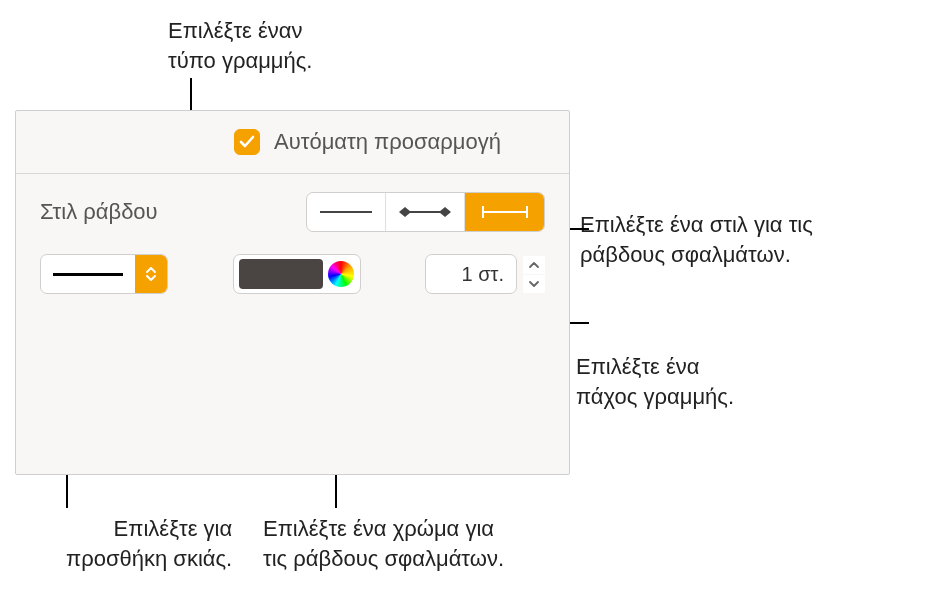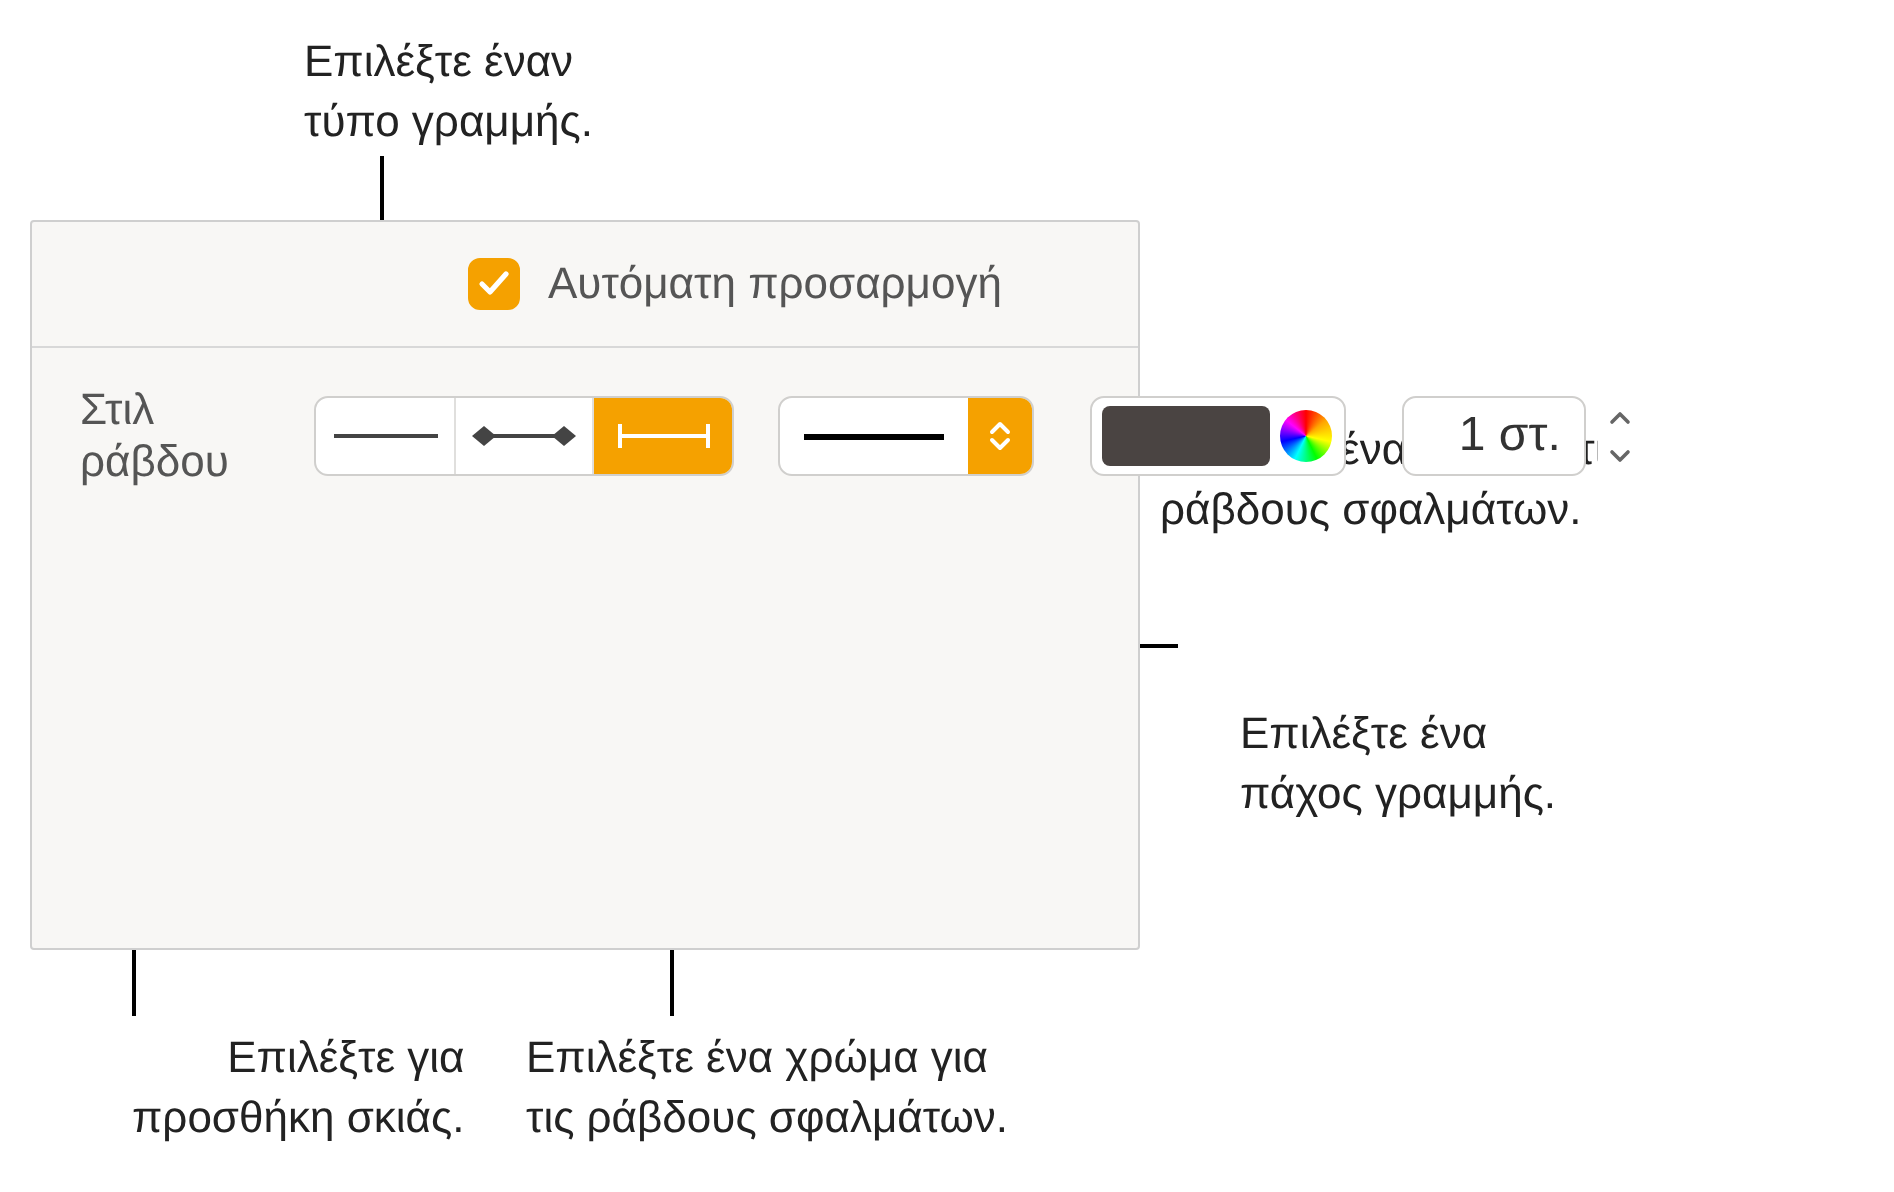--- a/index.html
+++ b/index.html
@@ -157,21 +157,21 @@
     .stepper-field {
       width: 92px;
       height: 40px;
       border: 1px solid #d0cfcd;
       border-radius: 7px;
       background: #fff;
       display: flex;
       align-items: center;
       justify-content: flex-end;
       padding: 0 12px;
-      font-size: 24px;
+      font-size: 20px;
       color: #333;
     }
     .stepper-btns {
       display: flex;
       flex-direction: column;
       gap: 1px;
     }
     .stepper-btns .stp {
       width: 22px;
       height: 18px;
@@ -190,31 +190,31 @@
       gap: 28px;
     }
 
     .shadow-section {
       padding: 22px 24px;
     }
   </style>
 </head>
 <body>
 
-<div class="callout" style="left:152px; top:16px; white-space:pre;">Επιλέξτε έναν
+<div class="callout" style="left:168px; top:16px; white-space:pre;">Επιλέξτε έναν
 τύπο γραμμής.</div>
 <div class="callout-line" style="left:190px; top:78px; width:2px; height:218px;"></div>
 <div class="callout-line" style="left:159px; top:296px; width:33px; height:2px;"></div>
 
 <div class="callout" style="left:580px; top:210px; white-space:pre;">Επιλέξτε ένα στιλ για τις
 ράβδους σφαλμάτων.</div>
 <div class="callout-line" style="left:560px; top:228px; width:29px; height:2px;"></div>
 <div class="callout-line" style="left:560px; top:218px; width:2px; height:22px;"></div>
 
-<div class="callout" style="left:620px; top:308px; white-space:pre;margin-top:44px;">Επιλέξτε ένα
+<div class="callout" style="left:576px; top:308px; white-space:pre;margin-top:44px;">Επιλέξτε ένα
 πάχος γραμμής.</div>
 <div class="callout-line" style="left:553px; top:322px; width:36px; height:2px;"></div>
 
 <div class="callout" style="left:66px; top:514px; white-space:pre;text-align:right;">Επιλέξτε για
 προσθήκη σκιάς.</div>
 <div class="callout-line" style="left:66px; top:458px; width:2px; height:50px;"></div>
 
 <div class="callout" style="left:263px; top:514px; white-space:pre;">Επιλέξτε ένα χρώμα για
 τις ράβδους σφαλμάτων.</div>
 <div class="callout-line" style="left:335px; top:342px; width:2px; height:166px;"></div>
@@ -225,21 +225,21 @@
     <div class="row">
       <div class="checkbox checked">
         <svg viewBox="0 0 18 18">
             <path d="M3 9 L7 13 L15 4" stroke="#fff" stroke-width="2.6" fill="none" stroke-linecap="round" stroke-linejoin="round"></path>
           </svg>
       </div>
       <span class="label">Αυτόματη προσαρμογή</span>
     </div>
   </div>
 
-  <div class="section" style="display:flex; flex-direction:row; gap:22px;">
+  <div class="section" style="display:flex; flex-direction:column; gap:22px;">
     <div class="row" style="justify-content:space-between;">
       <span class="label">Στιλ ράβδου</span>
       <div class="bar-style-seg">
         <div class="seg">
           <svg viewBox="0 0 60 18">
               <line x1="4" y1="9" x2="56" y2="9" stroke="#444" stroke-width="2"></line>
             </svg>
         </div>
         <div class="seg">
           <svg viewBox="0 0 60 18">

